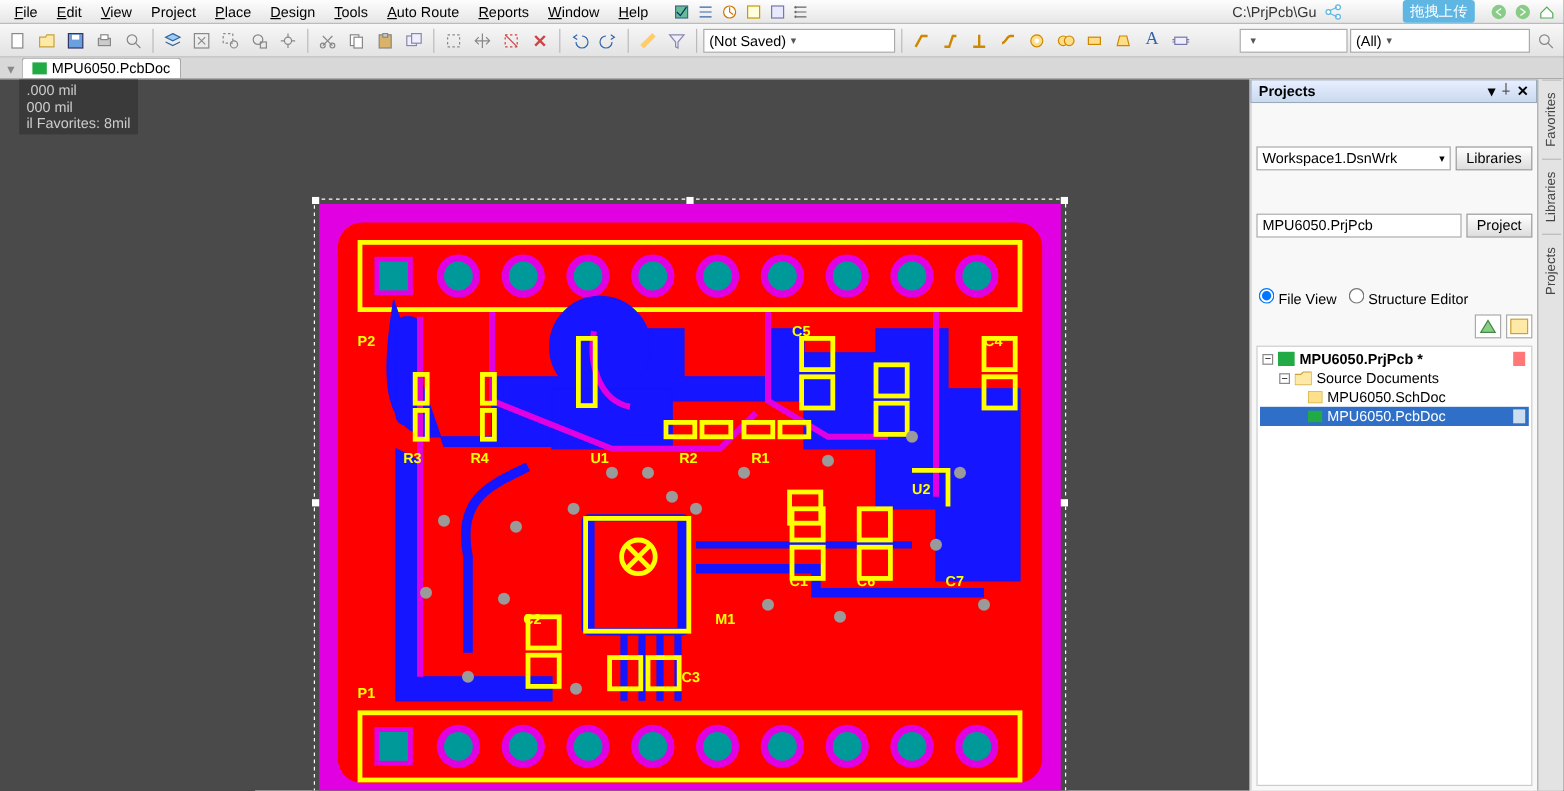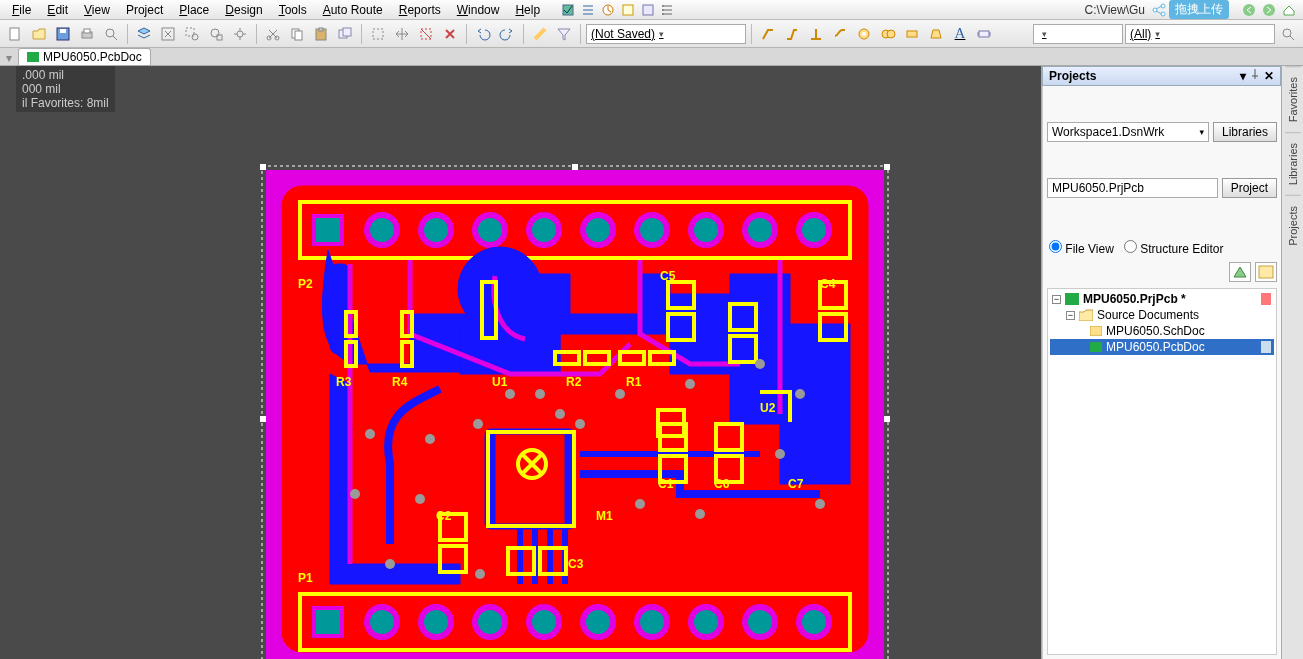--- a/index.html
+++ b/index.html
@@ -4,25 +4,25 @@
 <style>
 * { box-sizing: border-box; margin: 0; padding: 0; font-family: "Segoe UI", Tahoma, sans-serif; font-size: 12px; }
 body { width: 1303px; height: 659px; background: #e8e8e8; display: flex; flex-direction: column; overflow: hidden; }
 
 
 .menubar { display: flex; align-items: center; background: linear-gradient(#fdfdfd,#e6e6e6); height: 20px; border-bottom: 1px solid #bbb; padding: 0 4px; }
 .menubar .menuitem { padding: 1px 8px; cursor: default; }
 .menubar .menuitem u { text-decoration: underline; }
 .menubar .spacer { flex: 1; }
 .menubar .path { color: #333; padding-right: 4px; }
-.menubar .share { background:#5fb6e2; color:#fff; padding:1px 6px; border-radius:3px; }
+.menubar .share { background:#5fb6e2; color:#fff; padding:1px 6px; border-radius:3px;margin-left:48px; }
 .menubar .iconbtn { width:18px; height:16px; display:inline-flex; align-items:center; justify-content:center; margin:0 1px; }
 
 
-.toolbar { display:flex; align-items:center; background: linear-gradient(#f7f7f7,#e3e3e3); height:28px; border-bottom:1px solid #b5b5b5; padding:0 4px; gap:2px;text-decoration:underline; }
+.toolbar { display:flex; align-items:center; background: linear-gradient(#f7f7f7,#e3e3e3); height:28px; border-bottom:1px solid #b5b5b5; padding:0 4px; gap:2px; }
 .tbtn { width:22px; height:22px; display:inline-flex; align-items:center; justify-content:center; border:1px solid transparent; border-radius:2px; }
 .tsep { width:1px; height:20px; background:#bbb; margin:0 3px; }
 .tcombo { height:20px; border:1px solid #aaa; background:#fff; padding:0 4px; display:inline-flex; align-items:center; }
 .tcombo .arrow { margin-left:4px; font-size:9px; color:#555; }
 
 
 .tabstrip { display:flex; align-items:flex-end; background:#d8d8d8; height:18px; border-bottom:1px solid #aaa; padding:0 6px; gap:6px; }
 .doctab { background:#fff; border:1px solid #aaa; border-bottom:none; padding:0 8px; height:17px; display:flex; align-items:center; gap:4px; border-radius:3px 3px 0 0; }
 .doctab .tabicon { width:12px; height:10px; background:#3a6; }
 
@@ -109,21 +109,21 @@
   <span class="iconbtn">
       <svg width="14" height="14">
         <path d="M3 11h8M3 7h8M3 3h8" stroke="#666"></path>
         <circle cx="2" cy="3" r="1" fill="#666"></circle>
         <circle cx="2" cy="7" r="1" fill="#666"></circle>
         <circle cx="2" cy="11" r="1" fill="#666"></circle>
       </svg>
     </span>
 
   <span class="spacer"></span>
-  <span class="path">C:\View\Gu</span>
+  <span class="path">C:\PrjPcb\Gu</span>
   <span class="iconbtn">
       <svg width="16" height="14">
         <circle cx="4" cy="7" r="2" fill="#fff" stroke="#5fb6e2"></circle>
         <circle cx="12" cy="3" r="2" fill="#fff" stroke="#5fb6e2"></circle>
         <circle cx="12" cy="11" r="2" fill="#fff" stroke="#5fb6e2"></circle>
         <path d="M5 6 L11 3 M5 8 L11 11" stroke="#5fb6e2"></path>
       </svg>
     </span>
   <span class="share">拖拽上传</span>
   <span style="width:10px"></span>

